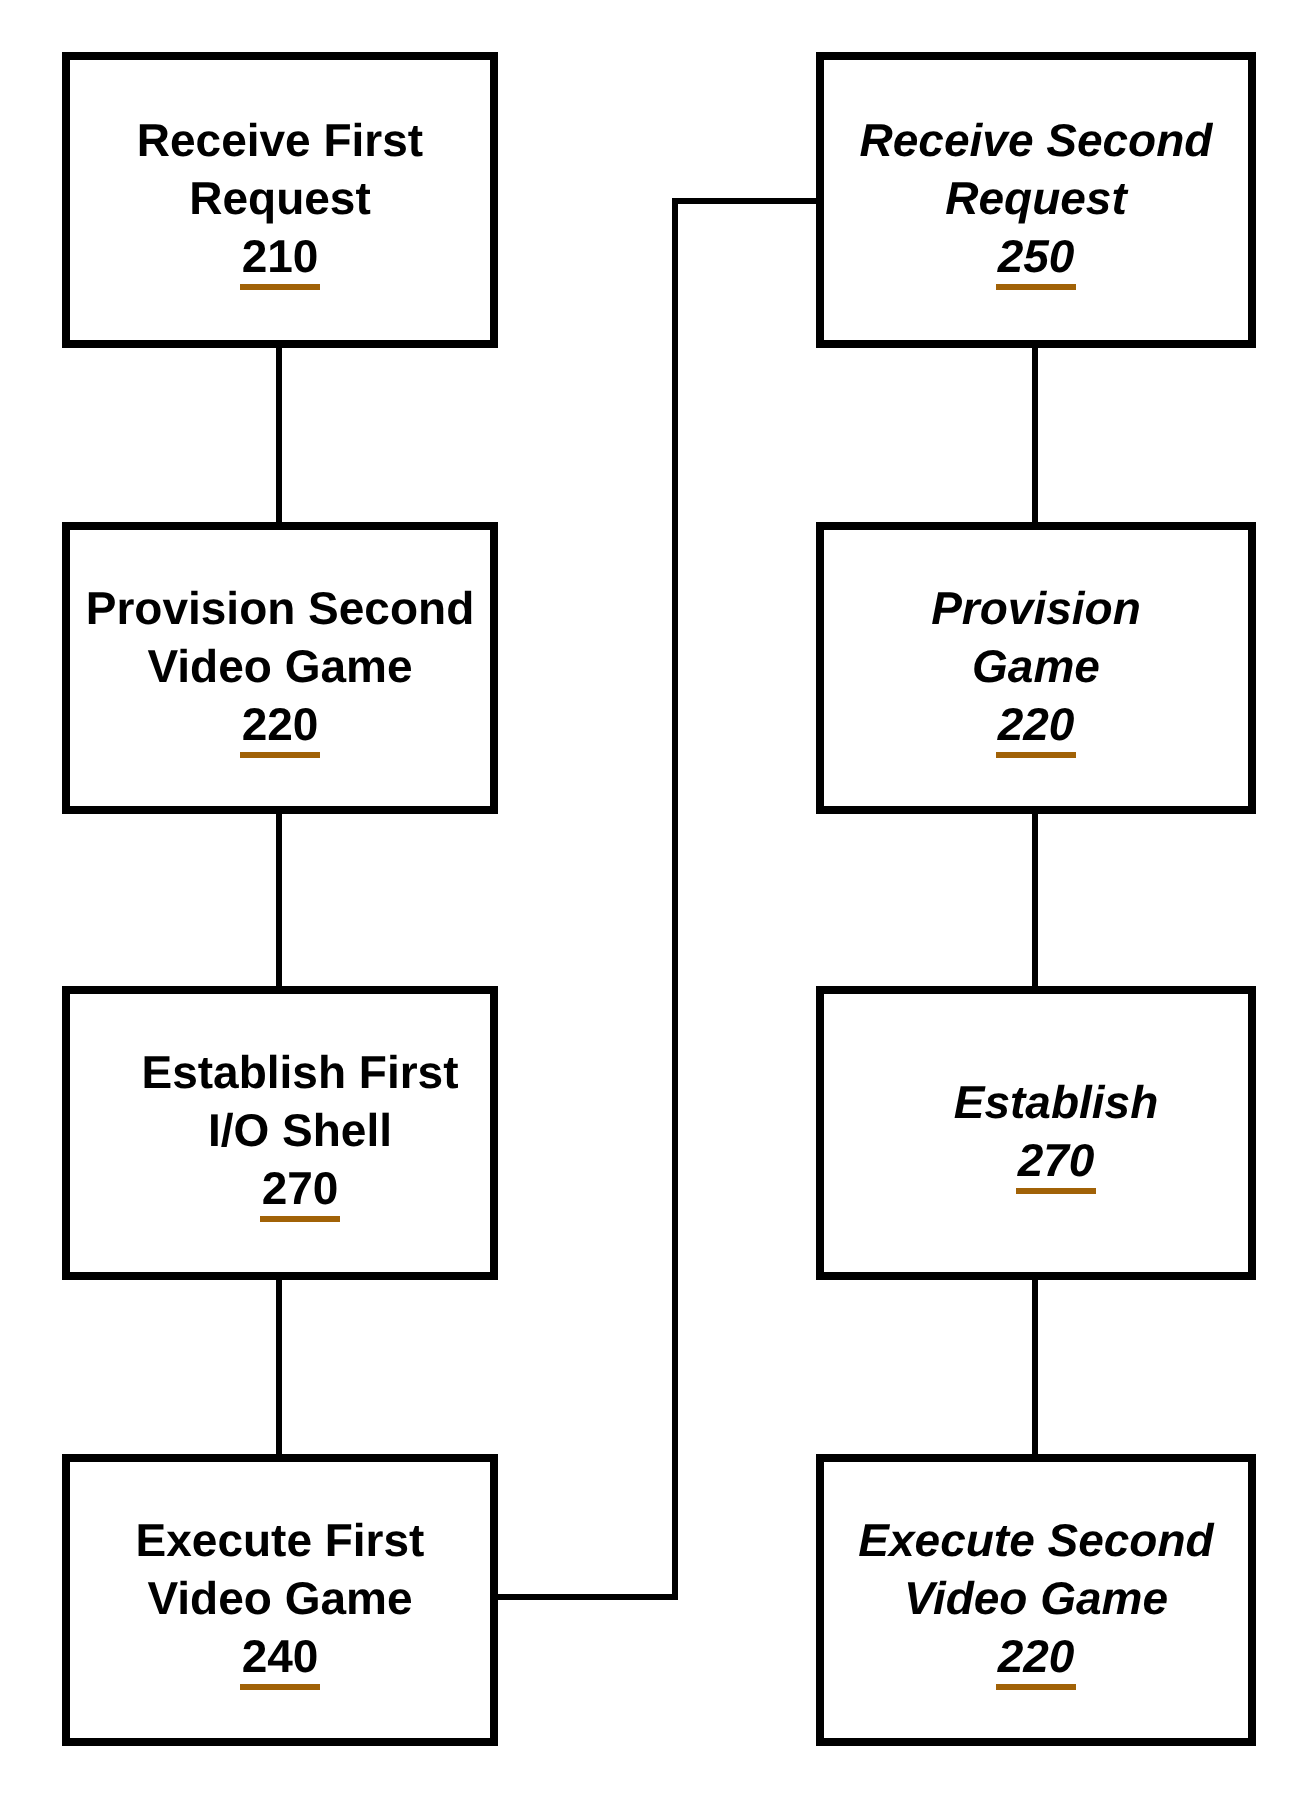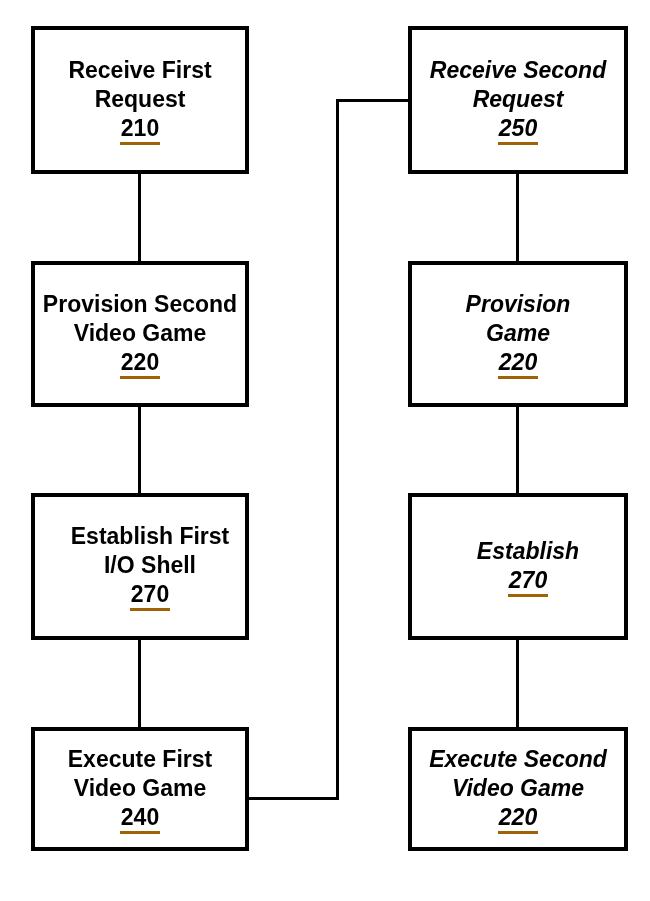--- a/index.html
+++ b/index.html
@@ -42,21 +42,21 @@
   .conn {
     position: absolute;
     background: #000000;
   }
   
   .col-left  { left: 31px;  width: 218px; }
   .col-right { left: 408px; width: 220px; font-style: italic; }
   .row-1 { top: 26px;  height: 148px; }
   .row-2 { top: 261px; height: 146px; }
   .row-3 { top: 493px; height: 147px; padding-left: 20px; }
-  .row-4 { top: 727px; height: 124px; justify-content: center; }
+  .row-4 { top: 727px; height: 146px; justify-content: center; }
 </style>
 </head>
 <body>
 
 <div class="canvas">
 
   <div class="flow-box col-left row-1">
     <div class="box-line">Receive First</div>
     <div class="box-line">Request</div>
     <div class="box-line"><span class="ref-num">210</span></div>

